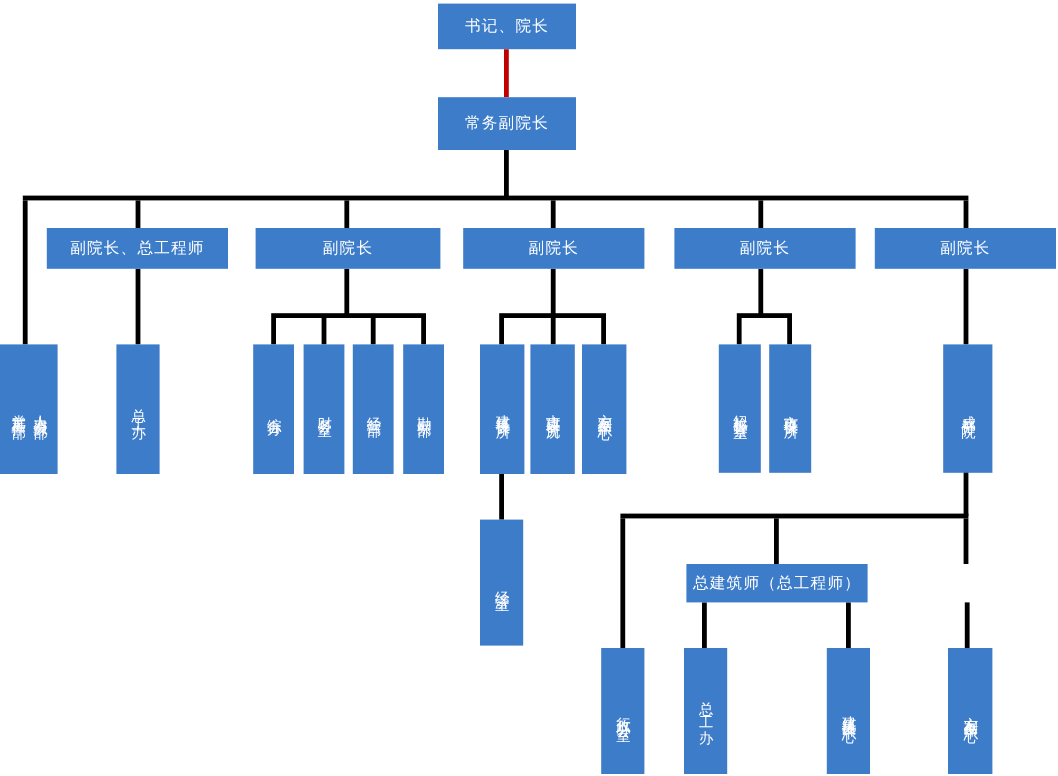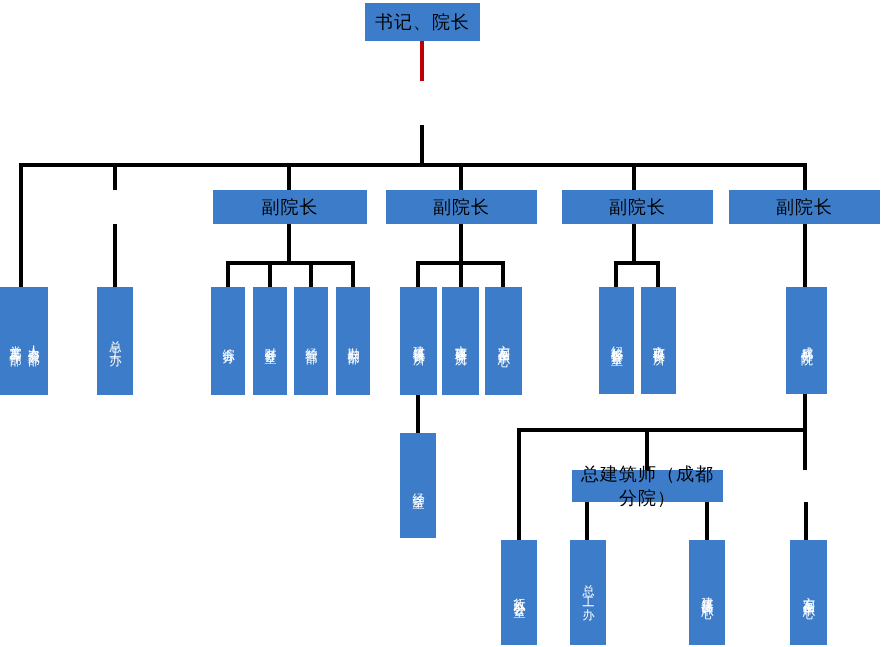--- a/index.html
+++ b/index.html
@@ -1,23 +1,23 @@
 <!DOCTYPE html>
 <html><head>
 <meta charset="utf-8">
 <style>
   html,body{margin:0;padding:0;background:#ffffff;}
   #canvas{
     position:relative;width:882px;height:647px;background:#ffffff;overflow:hidden;
     font-family:"DejaVu Sans","Liberation Sans",sans-serif;
   }
   .box{
-    position:absolute;background:#3d7cc9;color:#000000;
+    position:absolute;background:#3d7cc9;color:#ffffff;
     display:flex;align-items:center;justify-content:center;
-    font-size:18px;letter-spacing:1px;text-align:center;box-sizing:border-box;
+    font-size:13px;letter-spacing:1px;text-align:center;box-sizing:border-box;
   }
   .vbox{
     position:absolute;background:#3d7cc9;color:#ffffff;
     display:flex;align-items:center;justify-content:center;
     font-size:12px;box-sizing:border-box;
   }
   .vtext{
     writing-mode:vertical-rl;text-orientation:upright;
     letter-spacing:2px;line-height:1.1;white-space:nowrap;
   }
@@ -71,21 +71,27 @@
   <div class="vl" style="left:517px;top:432px;height:108px;"></div>
   <div class="vl" style="left:645px;top:432px;height:38px;"></div>
   <div class="vl" style="left:803px;top:432px;height:38px;"></div>
   <div class="vl" style="left:585px;top:502px;height:38px;"></div>
   <div class="vl" style="left:705px;top:502px;height:38px;"></div>
   <div class="vl" style="left:804px;top:502px;height:38px;"></div>
 
   <div class="box" style="left:365px;top:3px;width:115px;height:38px;">
     <span>书记、院长</span>
   </div>
+  <div class="box" style="left:365px;top:81px;width:115px;height:44px;">
+    <span>常务副院长</span>
+  </div>
 
+  <div class="box" style="left:39px;top:190px;width:151px;height:34px;">
+    <span>副院长、总工程师</span>
+  </div>
   <div class="box" style="left:213px;top:190px;width:154px;height:34px;">
     <span>副院长</span>
   </div>
   <div class="box" style="left:386px;top:190px;width:151px;height:34px;">
     <span>副院长</span>
   </div>
   <div class="box" style="left:562px;top:190px;width:151px;height:34px;">
     <span>副院长</span>
   </div>
   <div class="box" style="left:729px;top:190px;width:151px;height:34px;">
@@ -131,21 +137,21 @@
   </div>
   <div class="vbox" style="left:641px;top:287px;width:35px;height:107px;">
     <span class="vtext">市政设计所</span>
   </div>
 
   <div class="vbox" style="left:786px;top:287px;width:41px;height:107px;">
     <span class="vtext">成都分院</span>
   </div>
 
   <div class="box" style="left:572px;top:470px;width:151px;height:32px;">
-    <span>总建筑师（成都分院）</span>
+    <span>总建筑师（总工程师）</span>
   </div>
 
   <div class="vbox" style="left:501px;top:540px;width:36px;height:105px;">
     <span class="vtext">行政办公室</span>
   </div>
   <div class="vbox" style="left:570px;top:540px;width:36px;height:105px;">
     <span class="vtext sp2">总工办</span>
   </div>
   <div class="vbox" style="left:689px;top:540px;width:36px;height:105px;">
     <span class="vtext">建筑设计中心</span>

